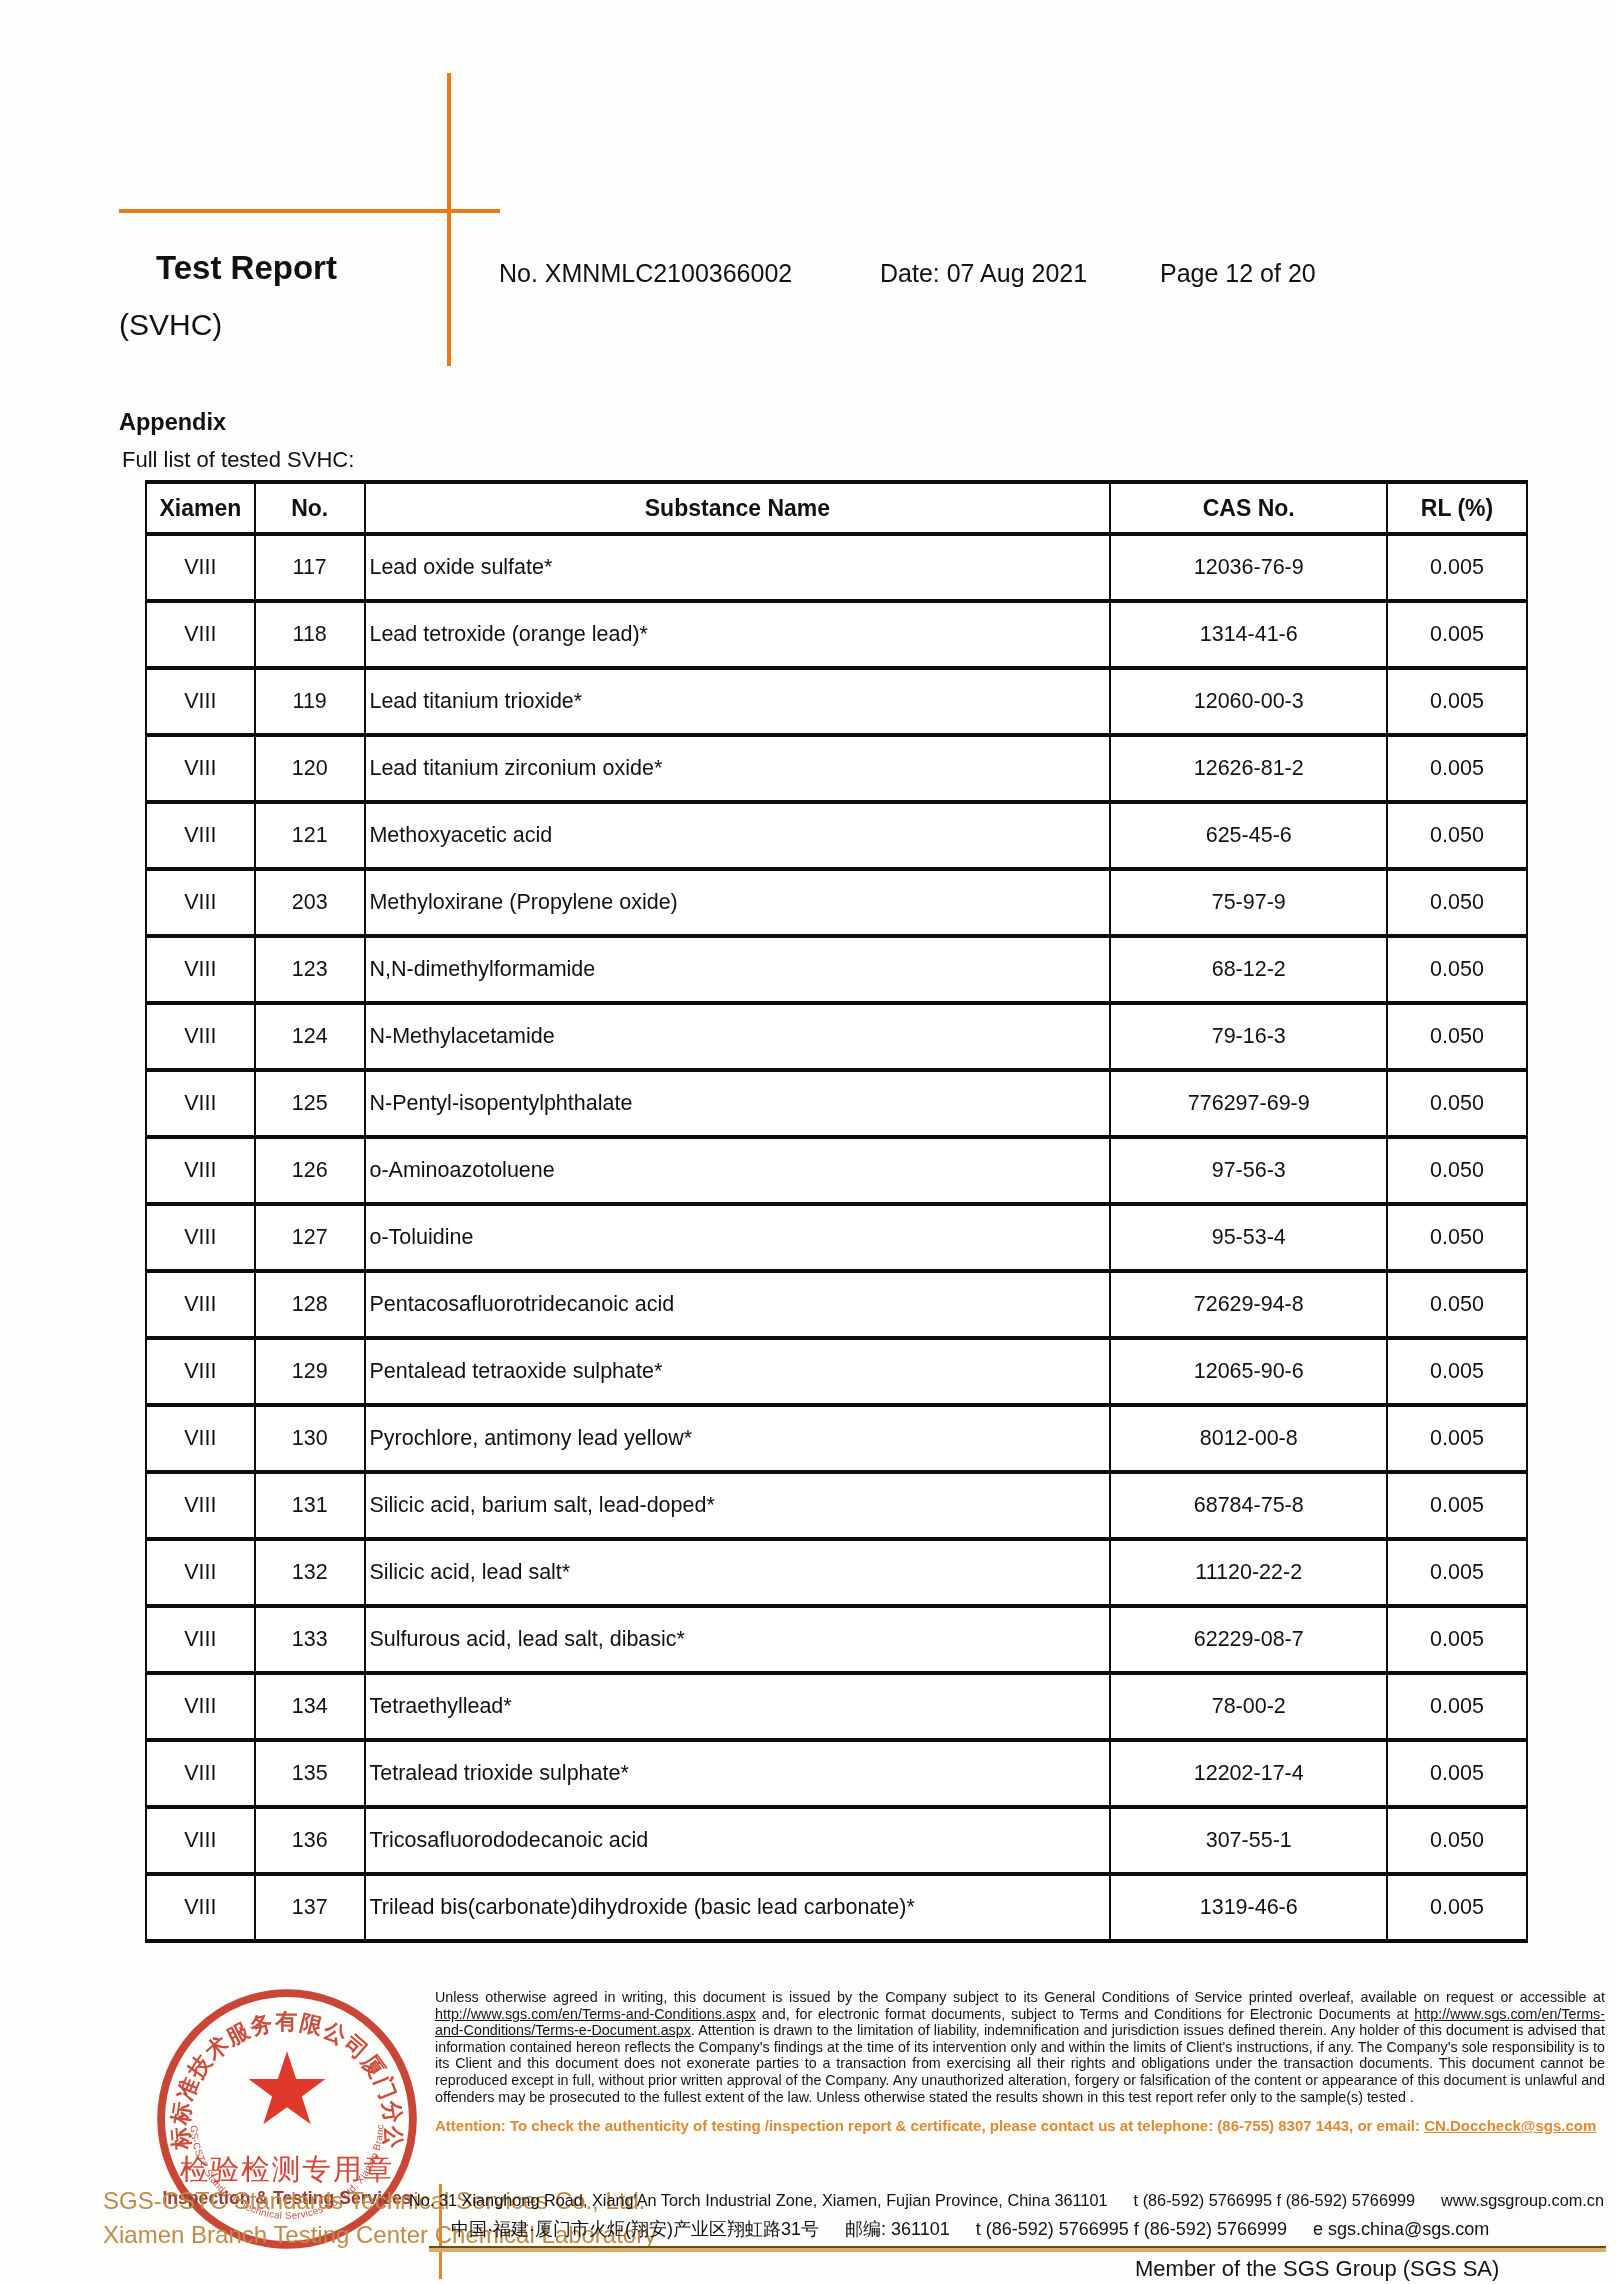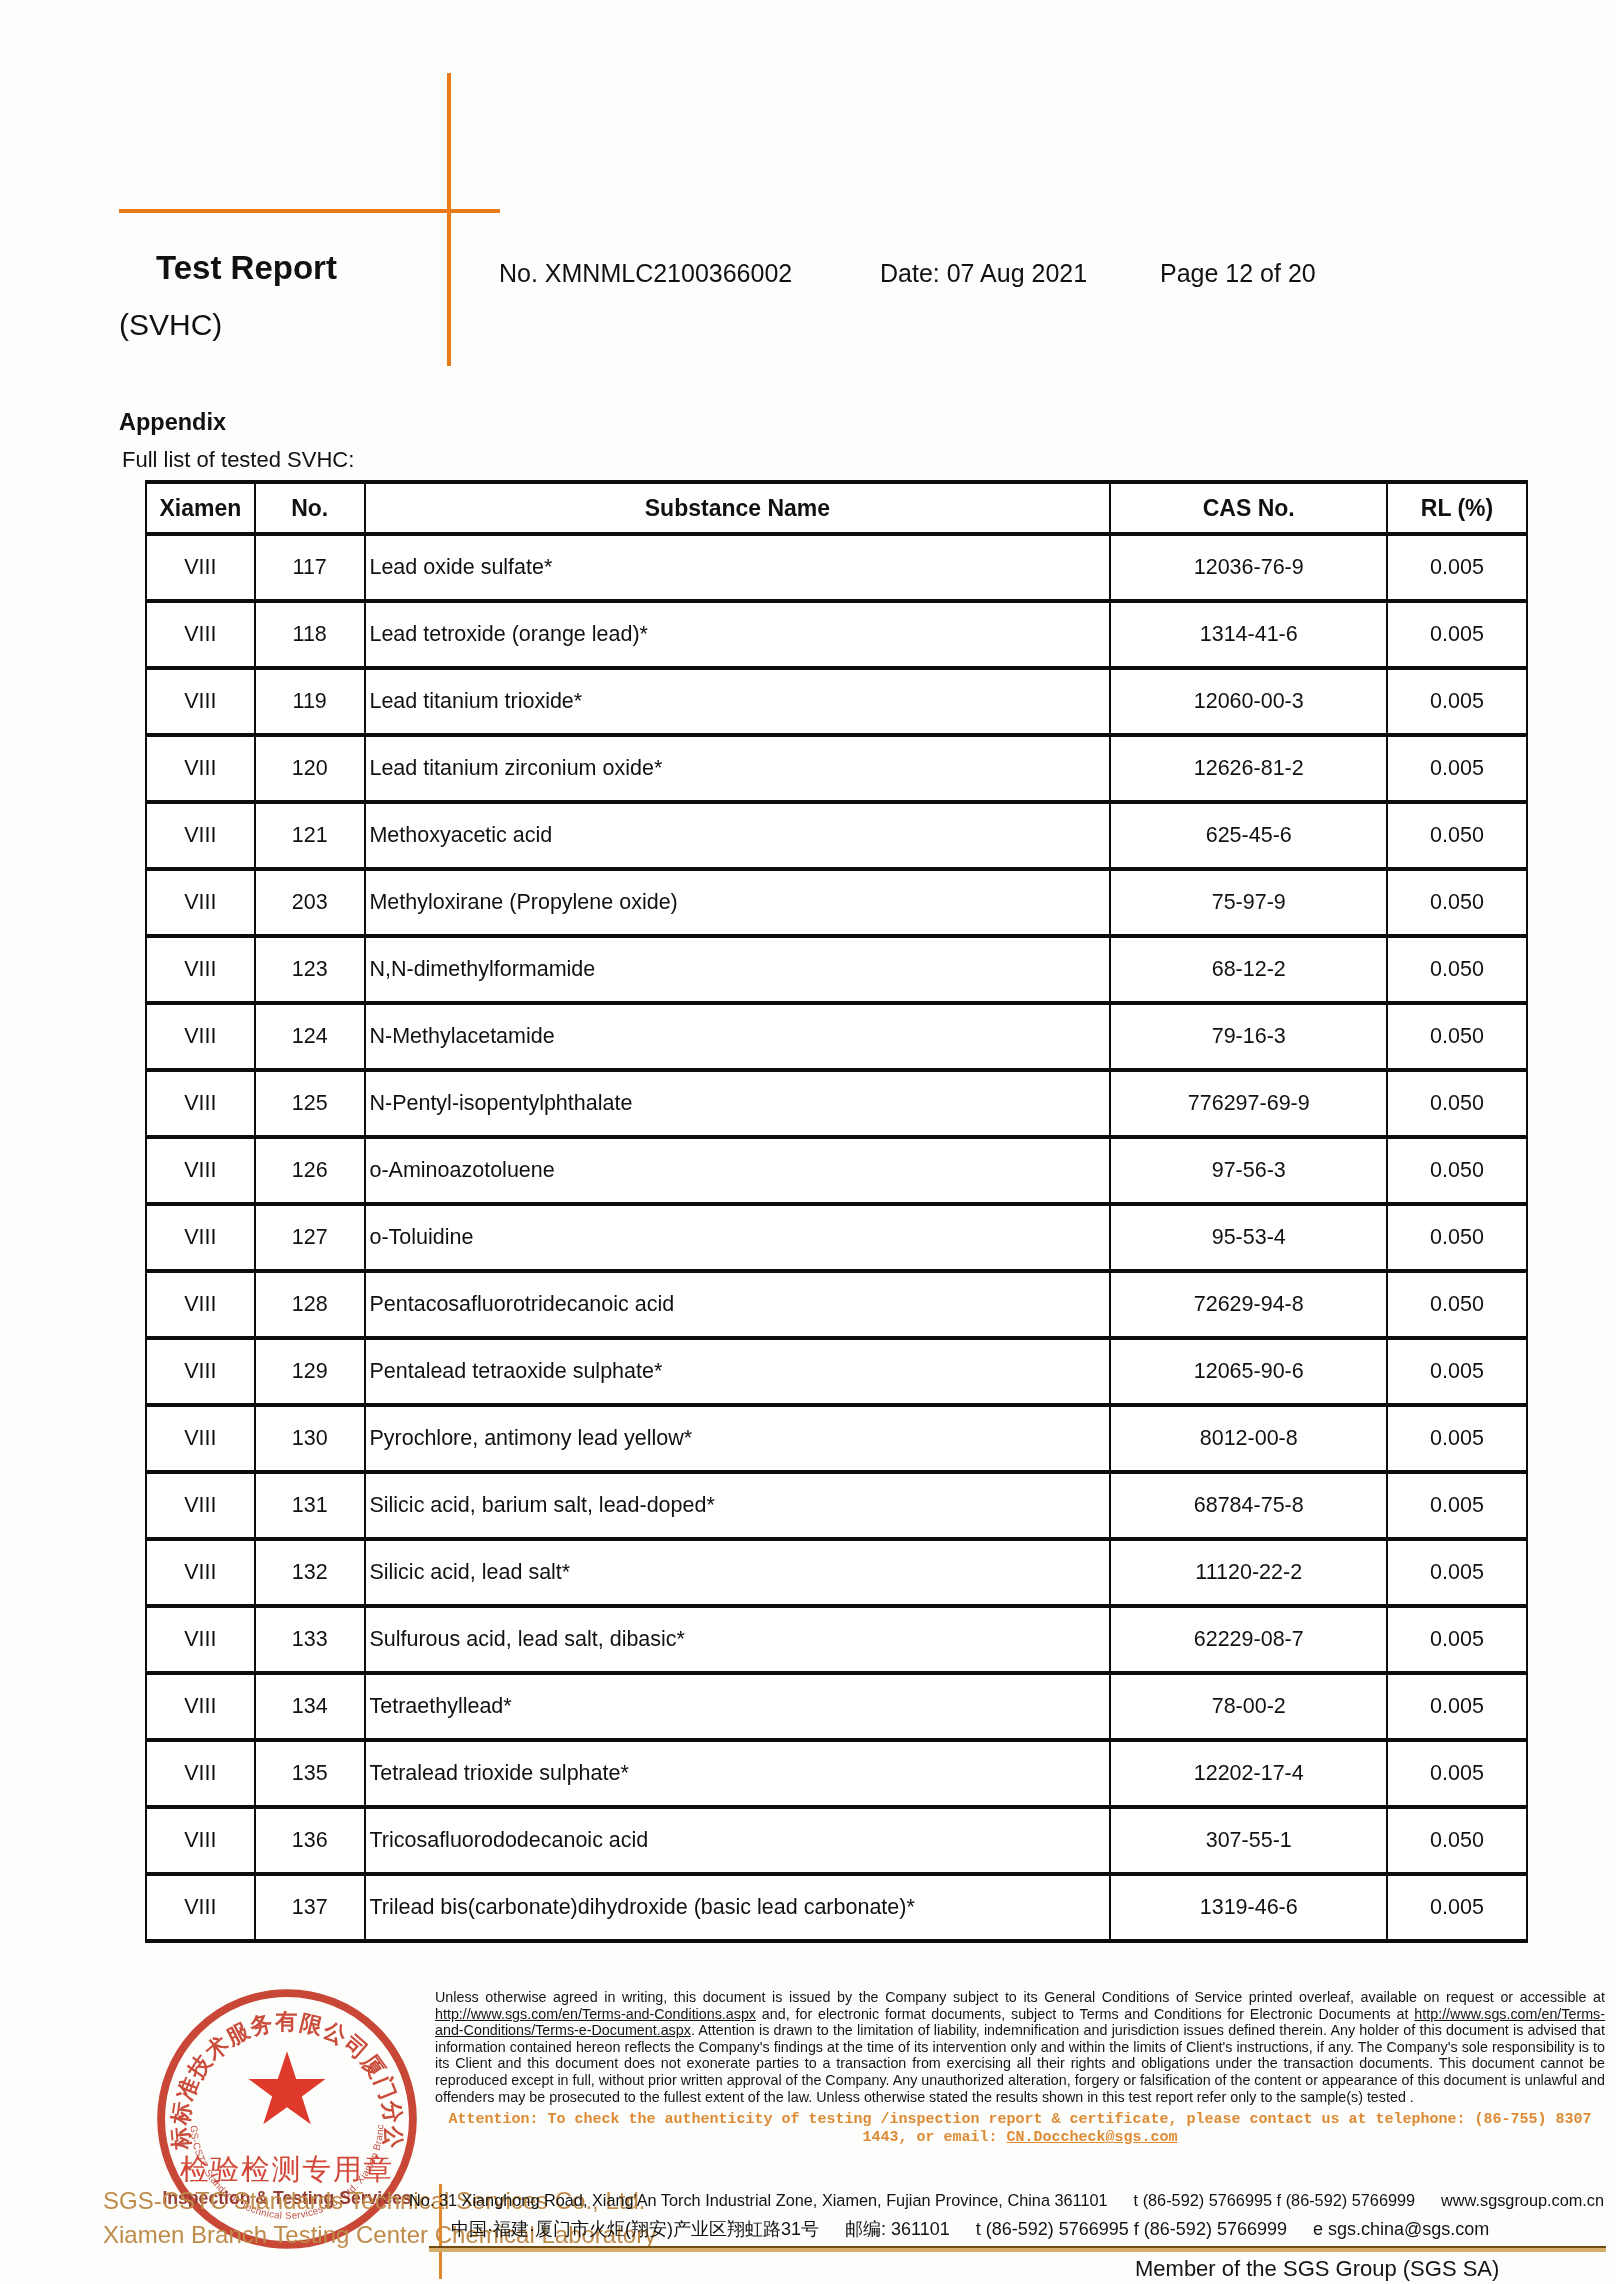--- a/index.html
+++ b/index.html
@@ -48,21 +48,21 @@
   .stamp{position:absolute; left:150px; top:1982px; opacity:.93;}
   .company-l1{position:absolute; left:103px; top:2187px; font-size:24px; color:#bf8b4a; white-space:nowrap;}
   .company-l2{position:absolute; left:103px; top:2221px; font-size:24px; color:#bf8b4a; white-space:nowrap;}
   
   .fine-print{
     position:absolute; left:435px; top:1989px; width:1170px;
     font-size:14.3px; line-height:16.6px; text-align:justify; color:#141414;
   }
   .fine-print a{color:inherit; text-decoration:underline;}
   .attention{
-    margin-top:6px; color:#dd8a33; font-weight:bold; font-size:15px; line-height:18px; text-align:center;font-family:Liberation Mono, monospace;
+    margin-top:12px; color:#dd8a33; font-weight:bold; font-size:15px; line-height:18px; text-align:left;
   }
   .attention a{color:#dd8a33; text-decoration:underline;}
   .addr-vline{position:absolute; left:439px; top:2184px; width:3.3px; height:95px; background:#e0862d;}
   .addr-en{position:absolute; left:451px; top:2191px; width:1153px; font-size:16.3px; color:#121212;
     display:flex; gap:26px; white-space:nowrap; align-items:baseline;justify-content:flex-end;}
   .addr-cn{position:absolute; left:451px; top:2217px; width:1153px; font-size:18px; color:#121212;
     display:flex; gap:26px; white-space:nowrap; align-items:baseline;}
   .addr-en a,.addr-cn a{color:inherit; text-decoration:none;}
   .footer-divider{position:absolute; left:429px; top:2246px; width:1177px; height:3.9px;
     background:#d5ae6c; border-top:2px solid #6f4b12;}

